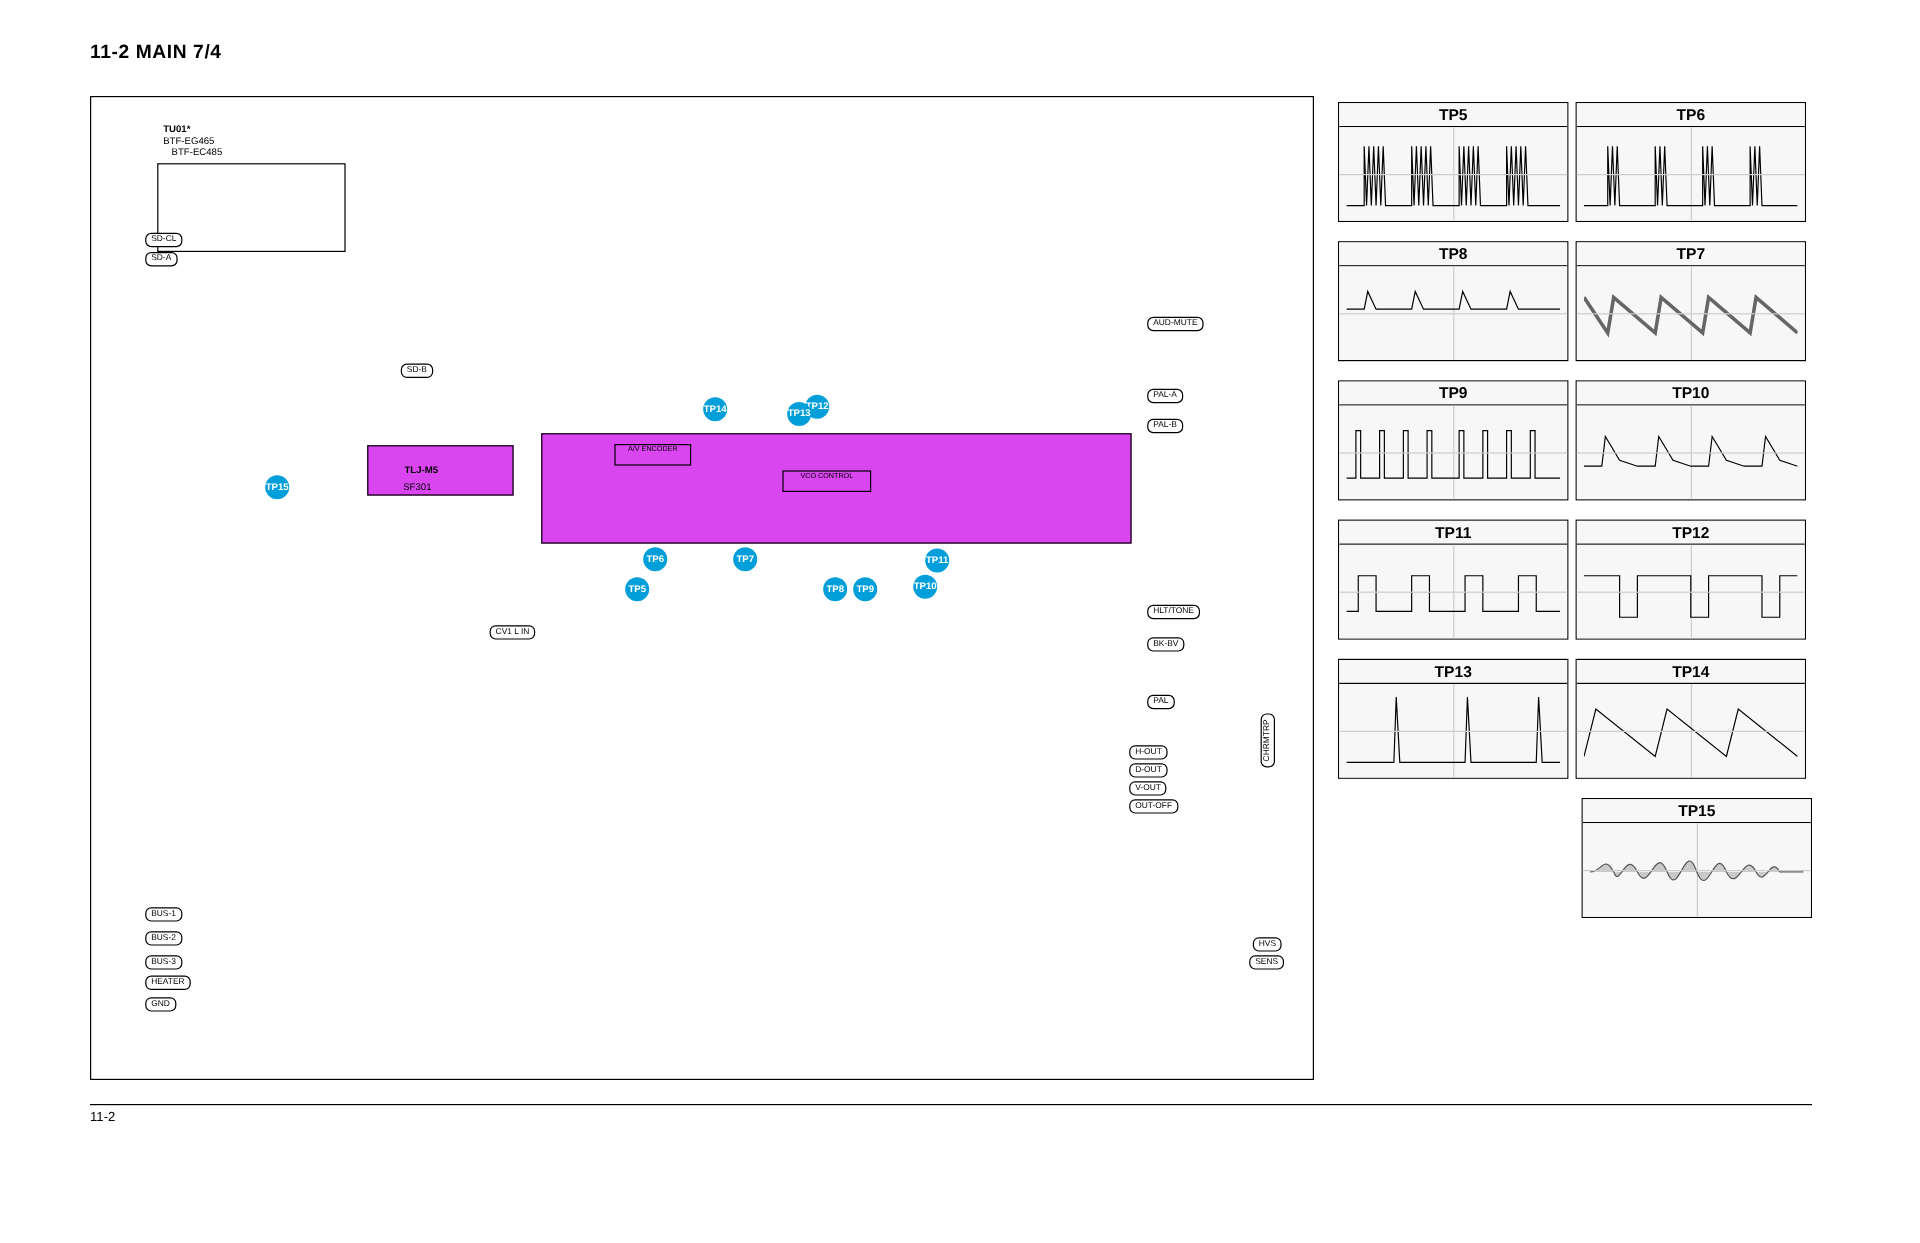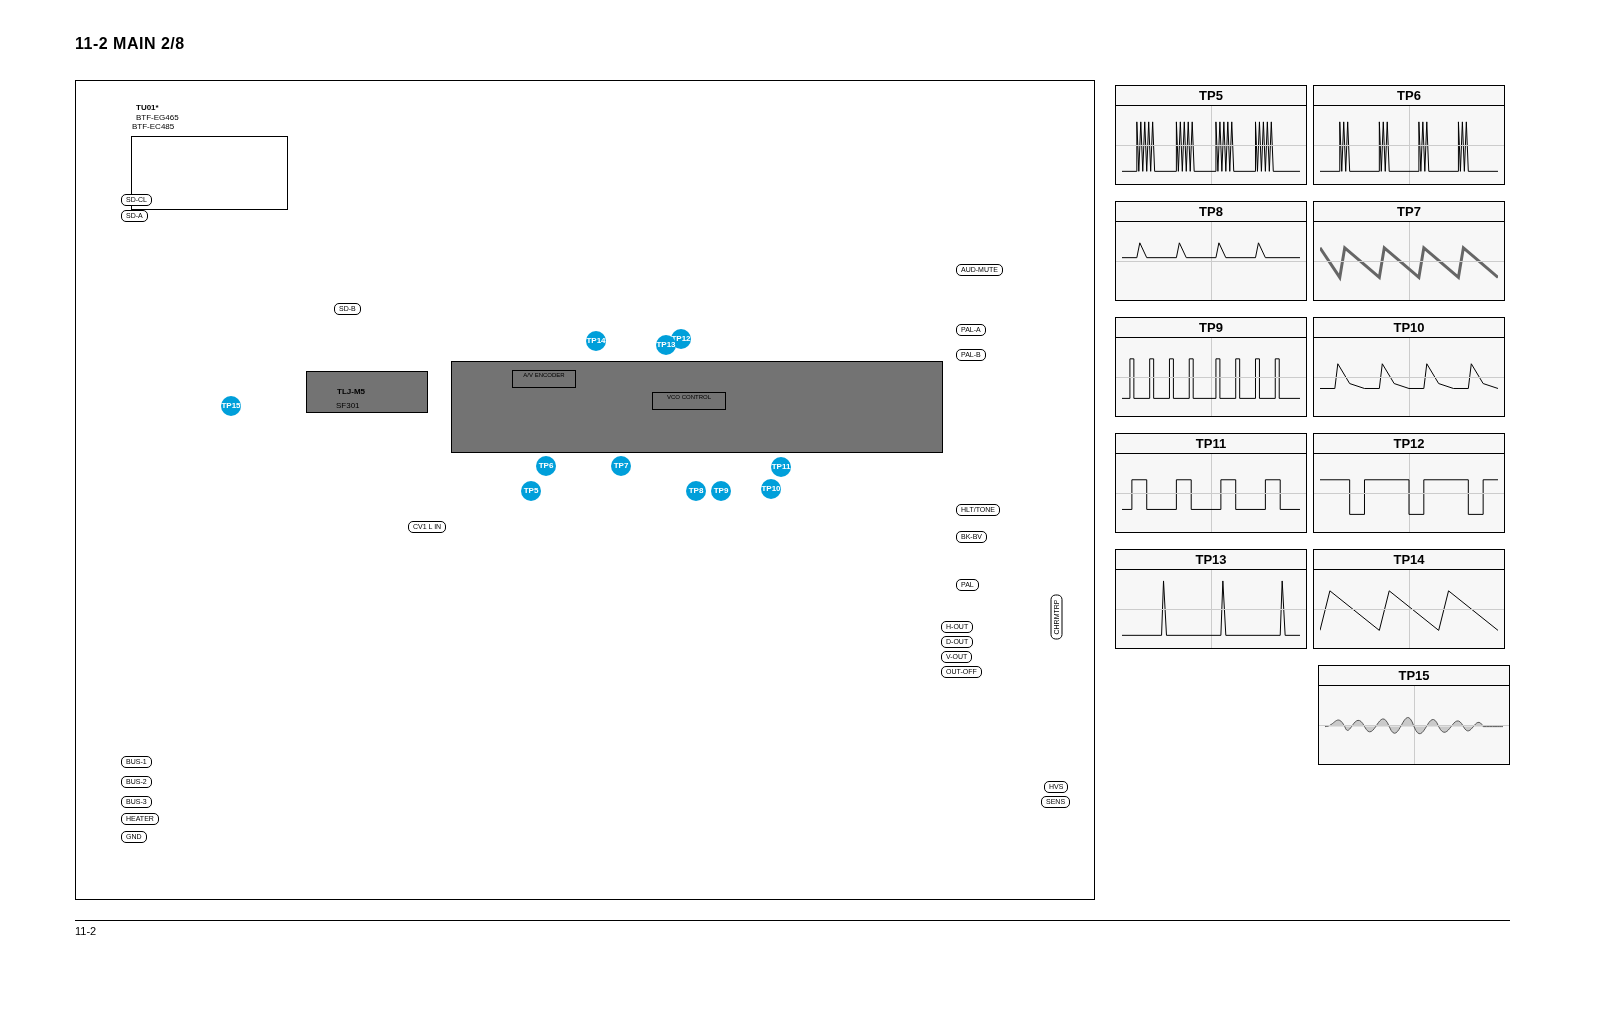--- a/index.html
+++ b/index.html
@@ -11,39 +11,39 @@
 .scope-row{display:flex;gap:6px;margin-bottom:16px}
 .scope{width:190px;border:1px solid #000;background:#fff}
 .scope-row.single{justify-content:flex-end}
 .scope-head{font-weight:700;font-size:13px;text-align:center;padding:2px 0;border-bottom:1px solid #000;background:#f7f7f7}
 .scope-body{height:78px;background:#f7f7f7;position:relative}
 .scope-body::before{content:'';position:absolute;left:50%;top:0;bottom:0;border-left:1px solid #ccc}
 .scope-body::after{content:'';position:absolute;top:50%;left:0;right:0;border-top:1px solid #ccc}
 .wave{position:absolute;inset:6px;font-size:6px;color:#999}
 .tp-marker{position:absolute;background:#009FDA;color:#fff;font-size:8px;font-weight:700;border-radius:50%;width:20px;height:20px;line-height:20px;text-align:center}
 .net{position:absolute;border:1px solid #000;font-size:7px;padding:0 4px;line-height:10px;border-radius:5px;background:#fff}
-.ic{position:absolute;border:1.5px solid #000;background:#737373}
+.ic{position:absolute;border:1.5px solid #000;background:#d946ef}
 .ic-text{font-size:8px;position:absolute}
 .box{position:absolute;border:1px solid #000;font-size:6px;text-align:center;padding:1px}
 .tu{position:absolute;border:1px solid #000;background:#fff;left:55px;top:55px;width:155px;height:72px}
 </style>
 </head>
 <body>
 
 <div class="page">
   <div class="title">
     <span>11-2</span>
-    <span>MAIN 2/8</span>
+    <span>MAIN 7/4</span>
   </div>
 
   <div class="schematic">
     <div class="tu">
       <div class="ic-text" style="left:4px;top:-34px;font-weight:700">TU01*</div>
       <div class="ic-text" style="left:4px;top:-24px">BTF-EG465</div>
-      <div class="ic-text" style="left:0;top:-15px">BTF-EC485</div>
+      <div class="ic-text" style="left:11px;top:-15px">BTF-EC485</div>
     </div>
 
     <div class="ic" style="left:230px;top:290px;width:120px;height:40px">
       <div class="ic-text" style="left:30px;top:15px;font-weight:700">TLJ-M5</div>
     </div>
     <div class="ic-text" style="left:260px;top:320px">SF301</div>
 
     <div class="ic" style="left:375px;top:280px;width:490px;height:90px">
       <div class="box" style="left:200px;top:30px;width:70px;height:14px">VCO CONTROL</div>
       <div class="box" style="left:60px;top:8px;width:60px;height:14px">A/V ENCODER</div>

